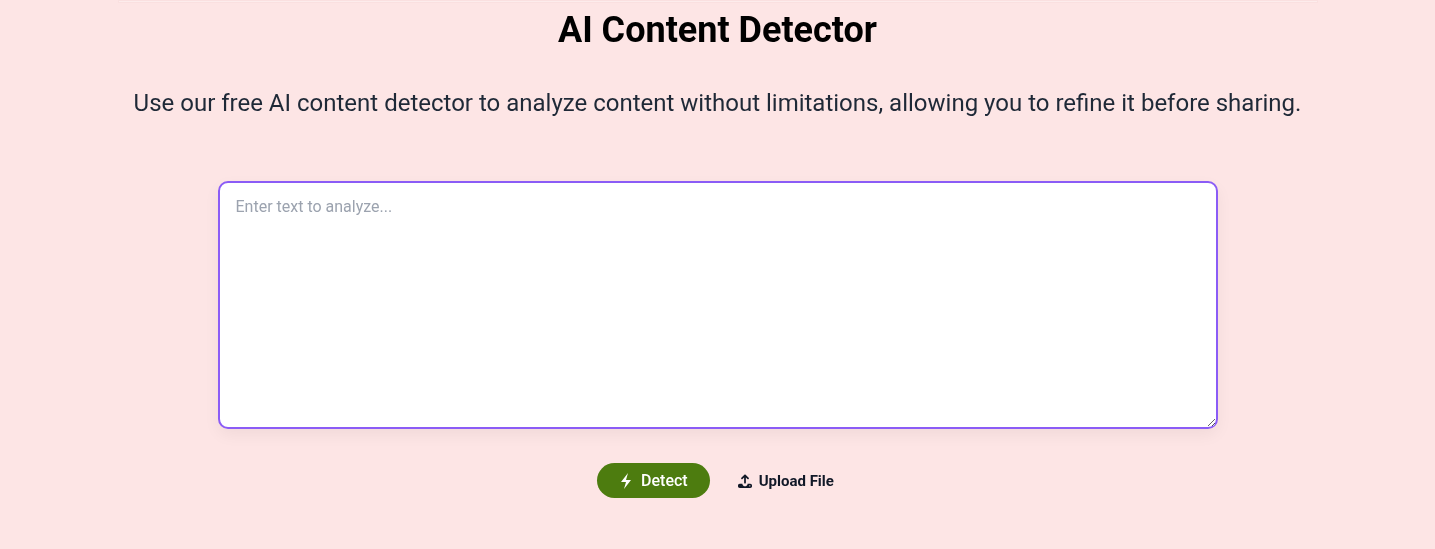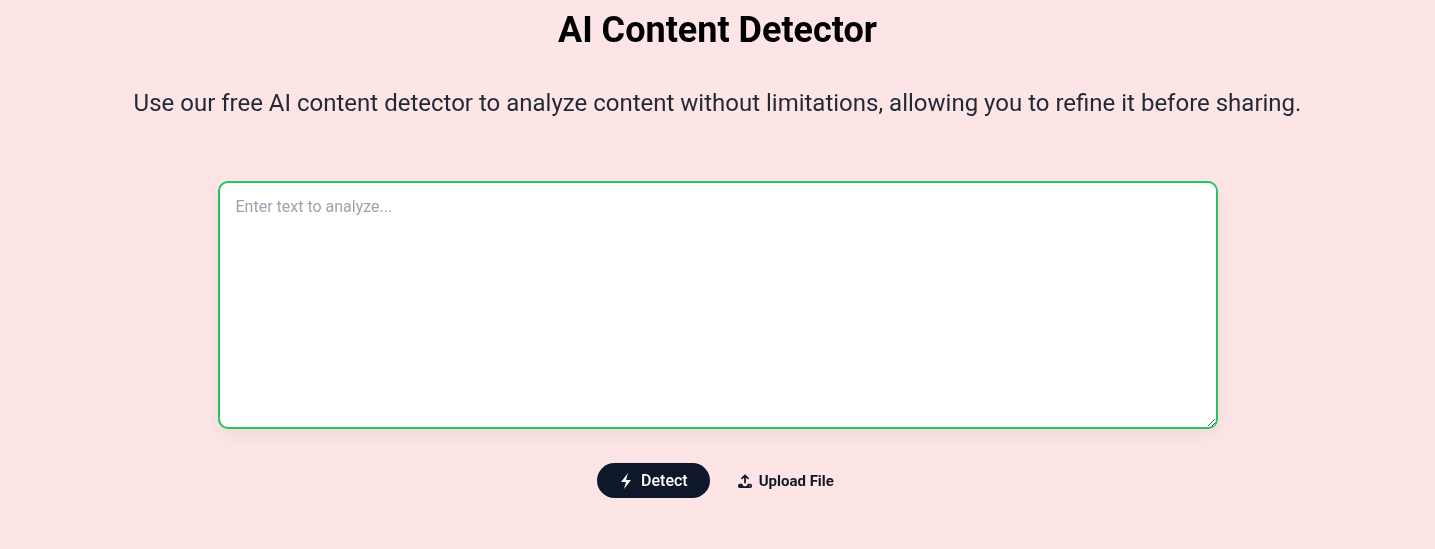--- a/index.html
+++ b/index.html
@@ -42,42 +42,42 @@
       text-align: left;
       font-weight: 400;
     }
     .textarea-wrapper {
       margin-top: 64px;
       width: 1000px;
     }
     .analyze-textarea {
       width: 100%;
       height: 248px;
-      border: 2px solid #22c55e;
+      border: 2px solid #8b5cf6;
       border-radius: 10px;
       padding: 14px 16px;
       font-size: 16px;
       font-family: inherit;
       resize: both;
       background: #fff;
       color: #000;
       box-shadow: 0 6px 16px rgba(0,0,0,0.05);
     }
     .analyze-textarea::placeholder {
       color: #9ca3af;
     }
     .actions {
       display: flex;
       align-items: center;
       justify-content: center;
       gap: 24px;
       margin-top: 30px;
     }
     .detect-button {
-      background-color: #0f172a;
+      background-color: #4d7c0f;
       color: #fff;
       border: none;
       border-radius: 999px;
       padding: 8px 22px;
       font-size: 16px;
       font-weight: 500;
       display: inline-flex;
       align-items: center;
       gap: 8px;
       cursor: pointer;

